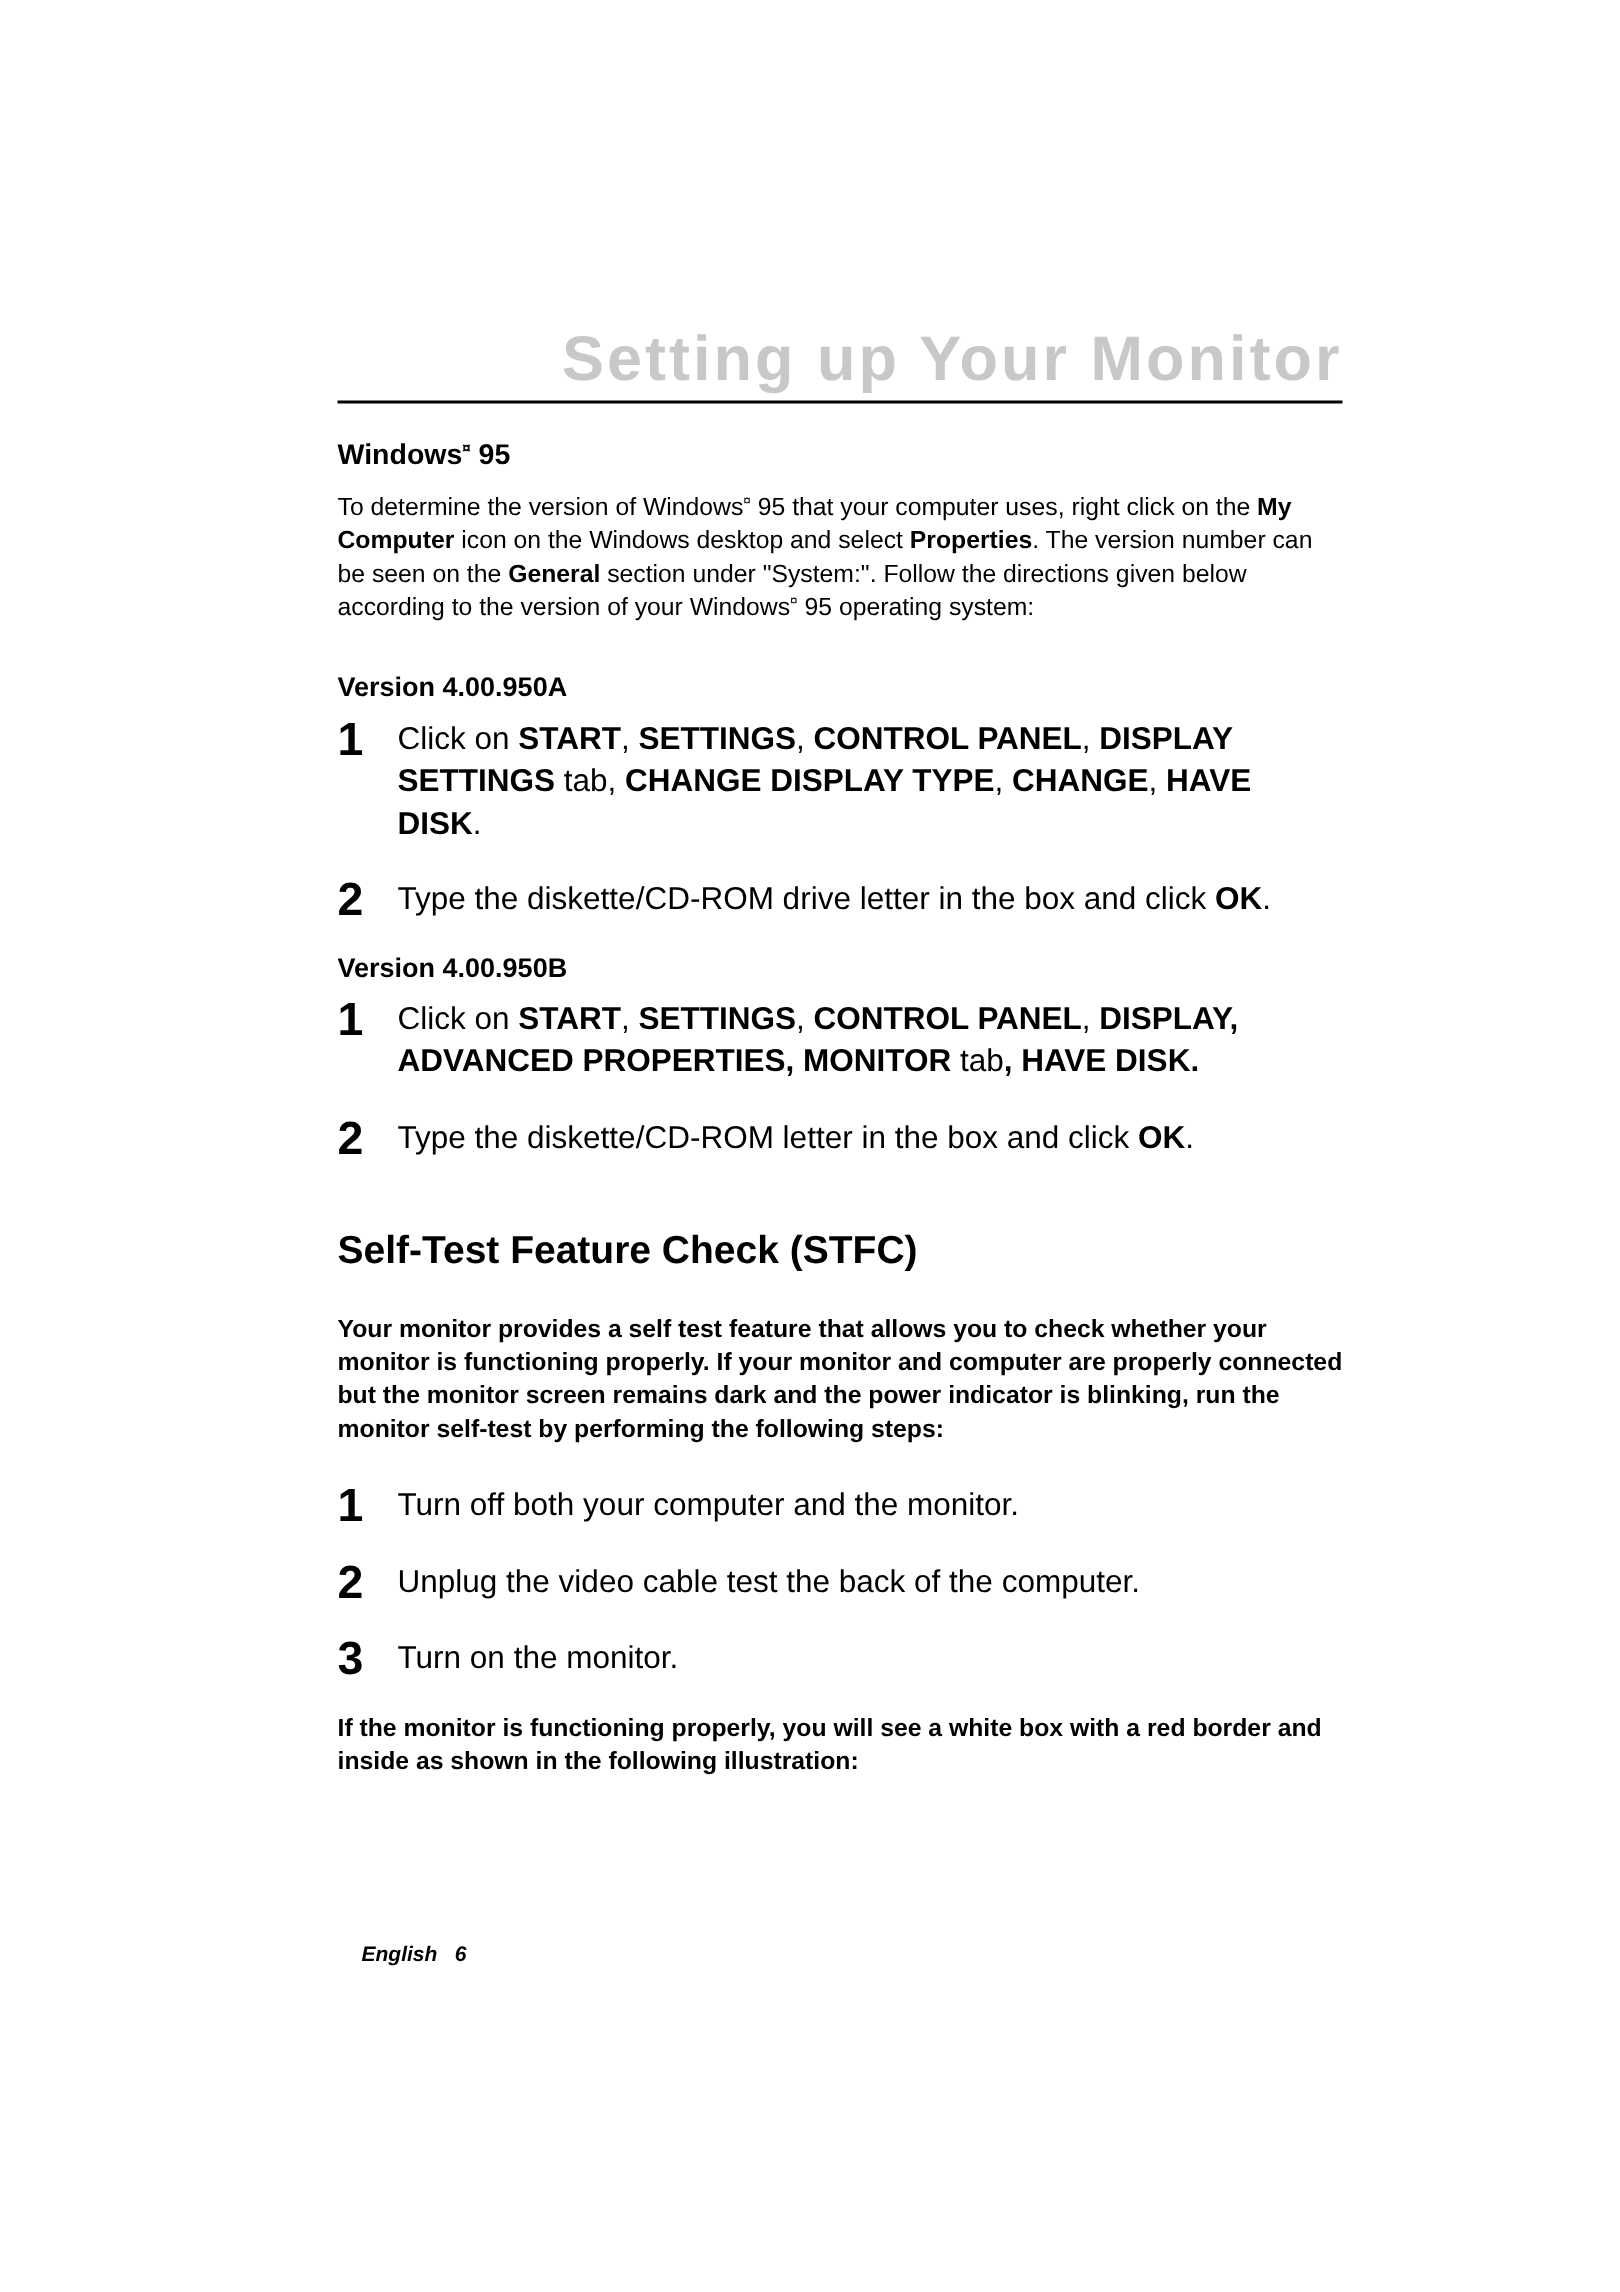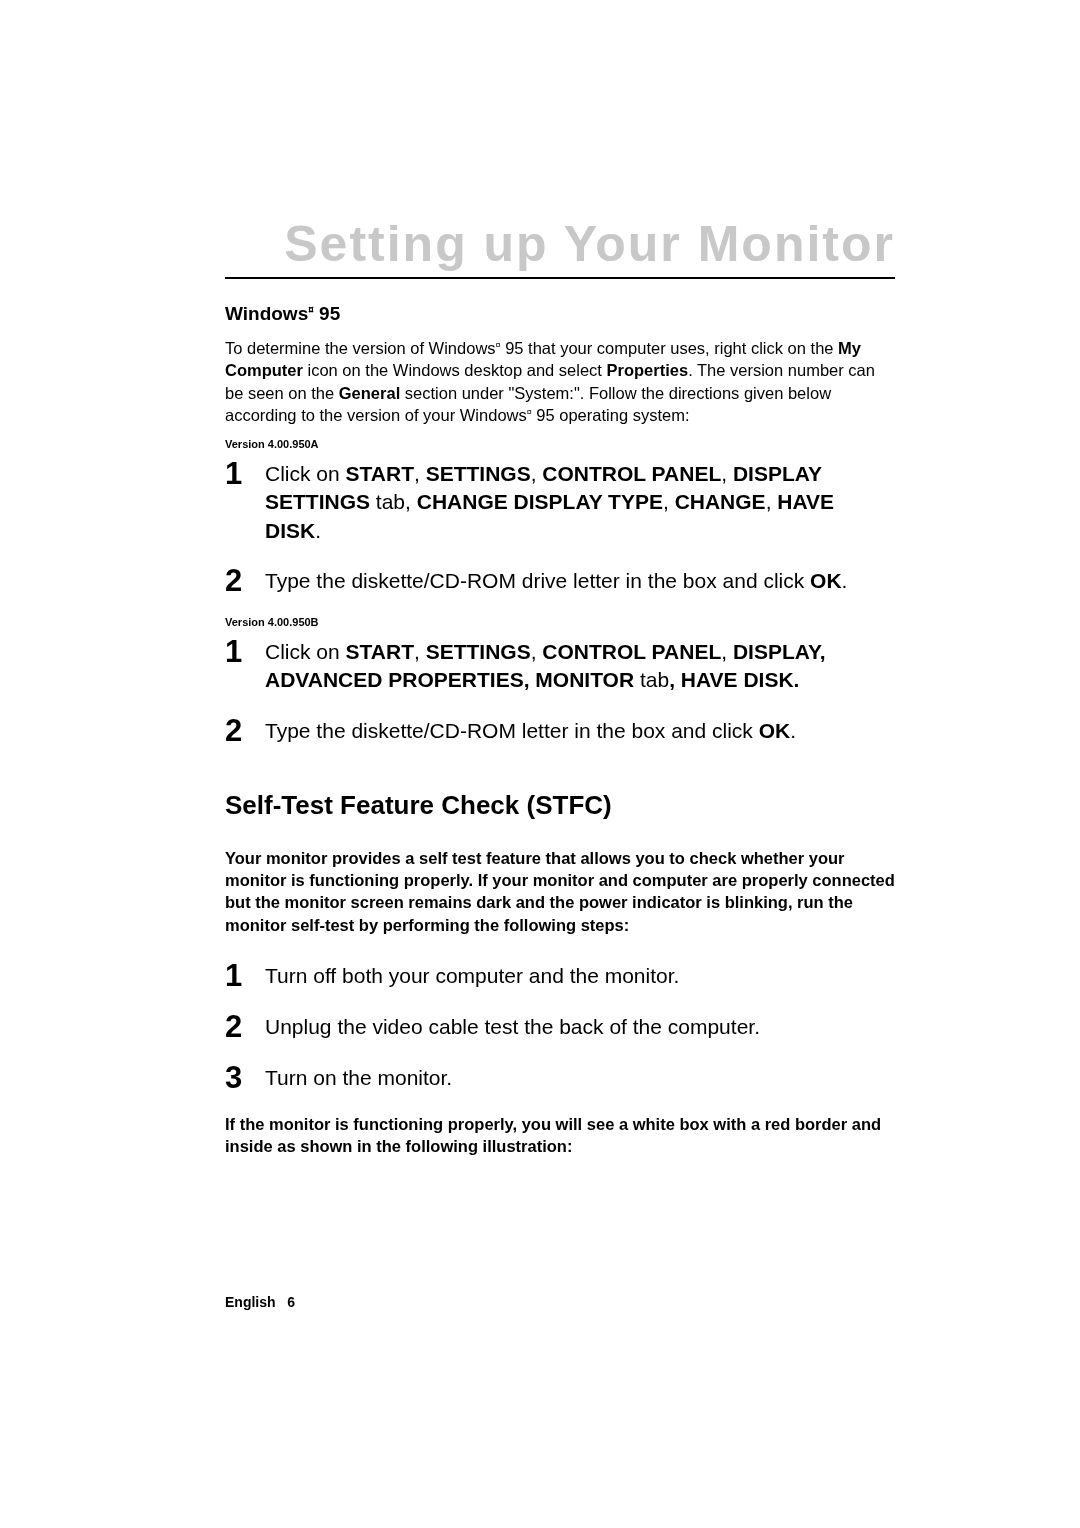--- a/index.html
+++ b/index.html
@@ -12,50 +12,50 @@
       height: 1528px;
       background: #fff;
       font-family: Arial, Helvetica, sans-serif;
       color: #000;
       position: relative;
     }
     .page {
       padding: 215px 185px 0 225px;
     }
     .main-title {
-      font-size: 50px;
+      font-size: 42px;
       font-weight: 900;
       color: #c8c8c8;
       letter-spacing: 2px;
       text-align: right;
       border-bottom: 2px solid #000;
       padding-bottom: 4px;
       margin-bottom: 24px;
     }
     .section-heading {
       font-size: 19px;
       font-weight: bold;
       margin-bottom: 12px;
     }
     .section-heading sup {
       font-size: 10px;
       vertical-align: super;
     }
     .intro-para {
       font-size: 16.5px;
       line-height: 1.35;
-      margin-bottom: 12px;
+      margin-bottom: 32px;
     }
     .intro-para sup {
       font-size: 9px;
       vertical-align: super;
     }
     .bold { font-weight: bold; }
     .version-heading {
-      font-size: 11px;
+      font-size: 18px;
       font-weight: bold;
       margin-bottom: 8px;
       margin-top: 12px;
     }
     .step-row {
       display: flex;
       align-items: flex-start;
       margin-bottom: 20px;
     }
     .step-num {
@@ -77,24 +77,25 @@
       margin-bottom: 26px;
     }
     .para {
       font-size: 16.5px;
       line-height: 1.35;
       margin-bottom: 24px;
       font-weight: bold;
     }
     .footer {
       position: absolute;
-      left: 225px;
+      left: 241px;
       bottom: 218px;
       font-size: 14px;
       font-weight: bold;
+      font-style: italic;
     }
   </style>
 </head>
 <body>
 
 <div class="page">
 
   <div class="main-title">Setting up Your Monitor</div>
 
   <div class="section-heading">

